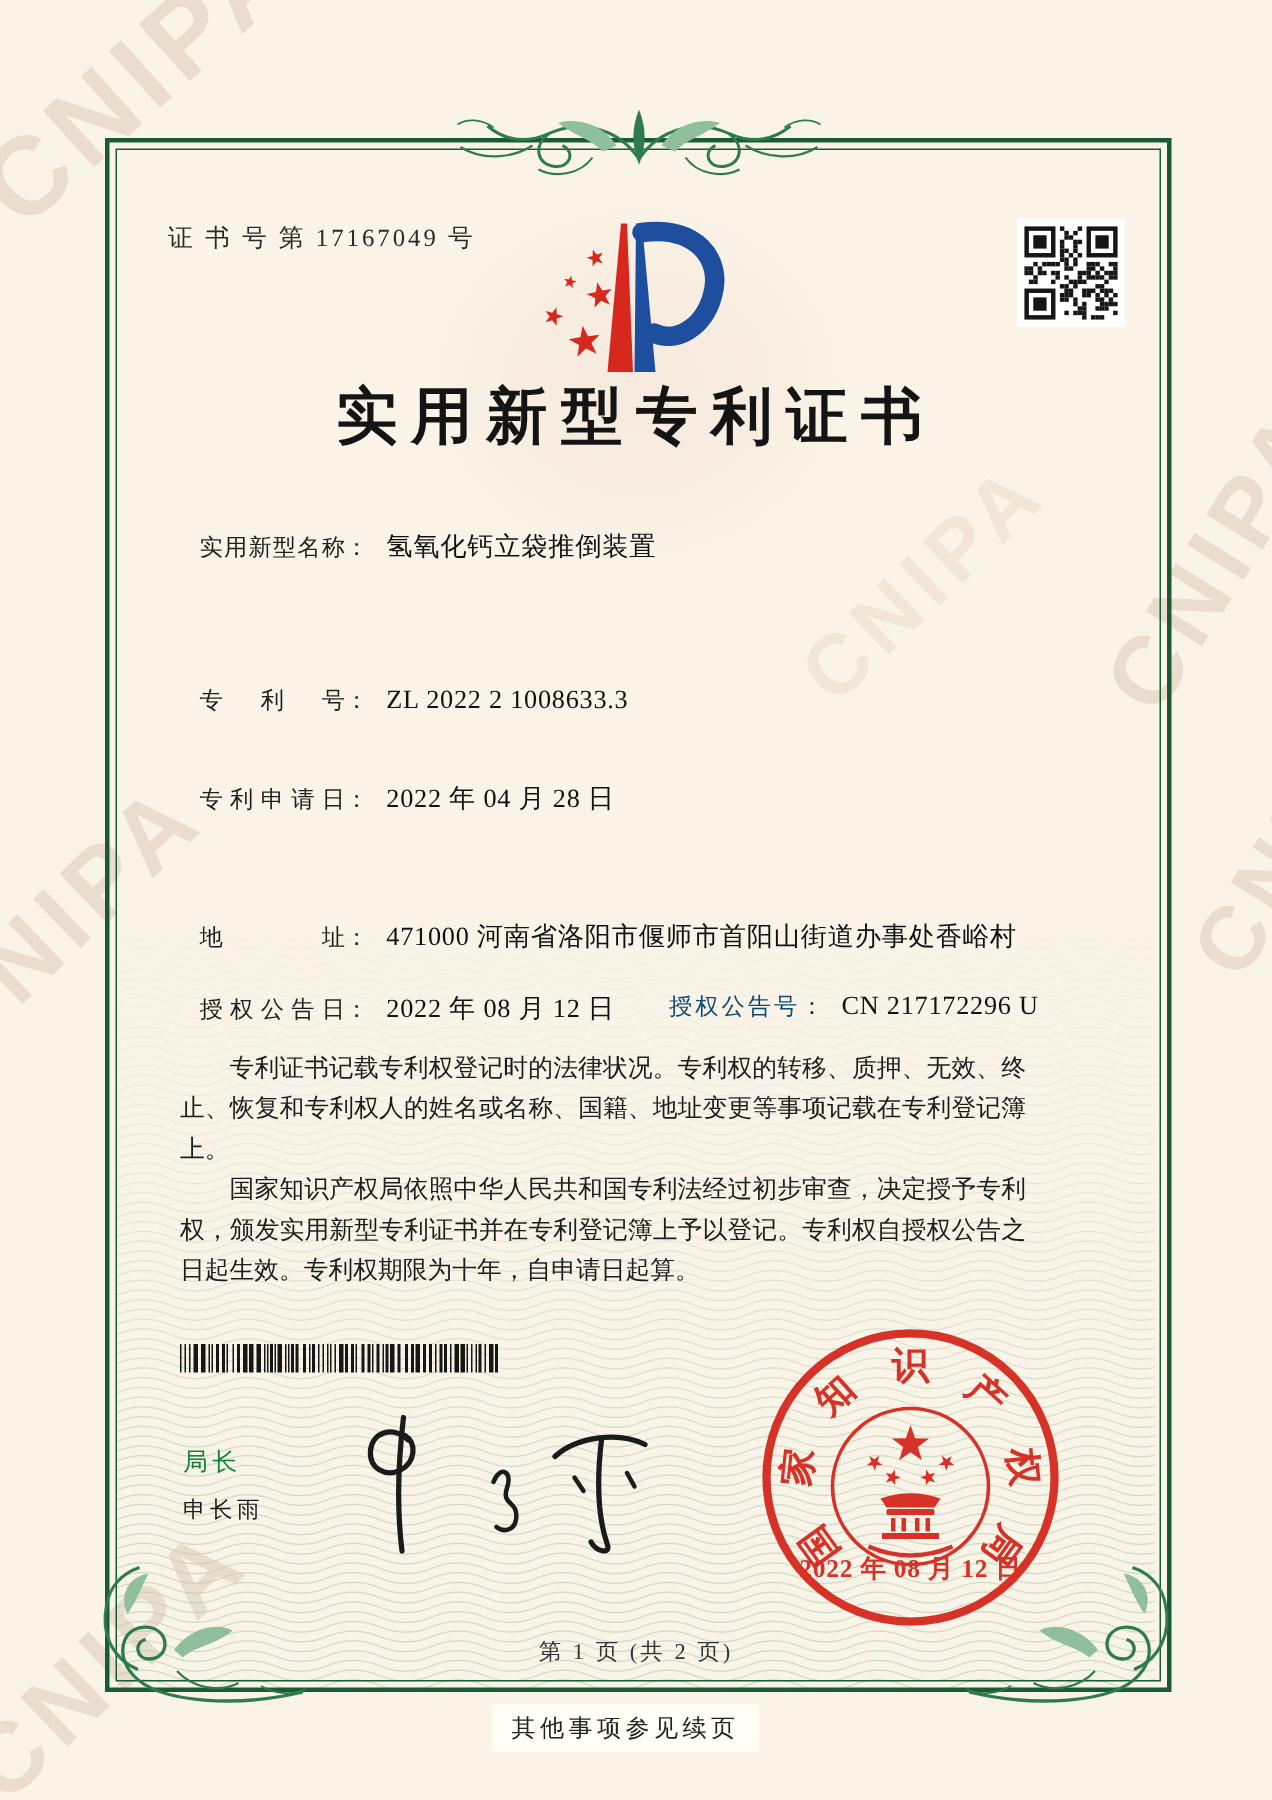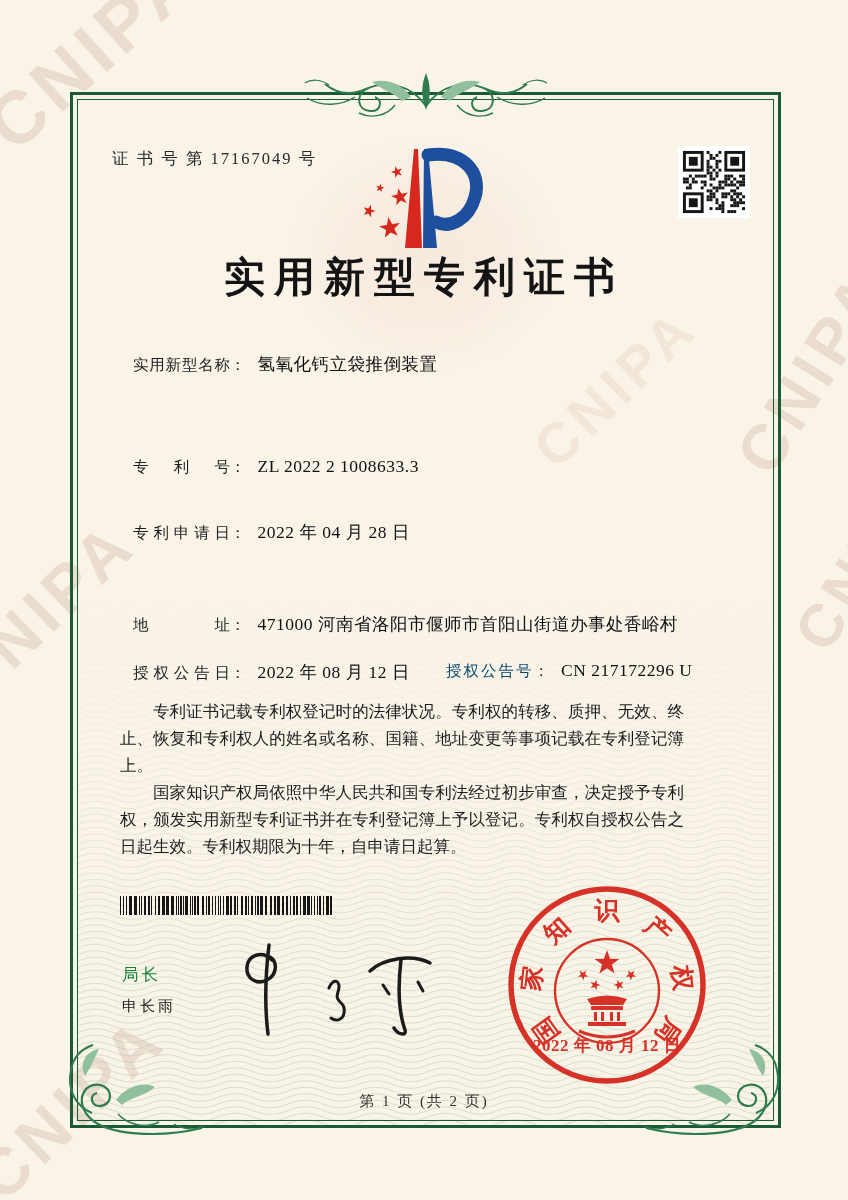--- a/index.html
+++ b/index.html
@@ -487,14 +487,17 @@
         <rect x="105" y="129" width="3" height="9"></rect>
           <rect x="112" y="129" width="3" height="9"></rect>
         <rect x="83" y="139" width="38" height="4"></rect>
         <path d="M74,148 Q102,160 130,148" fill="none" stroke="#d6281e" stroke-width="3"></path>
       </g>
     </svg>
     <div class="seal-date">2022 年 08 月 12 日</div>
   </div>
 
   <div class="abs page-footer">第 1 页 (共 2 页)</div>
+  <div class="abs cont-box">
+    <span>其他事项参见续页</span>
+  </div>
 
 </div>
 
 </body></html>

